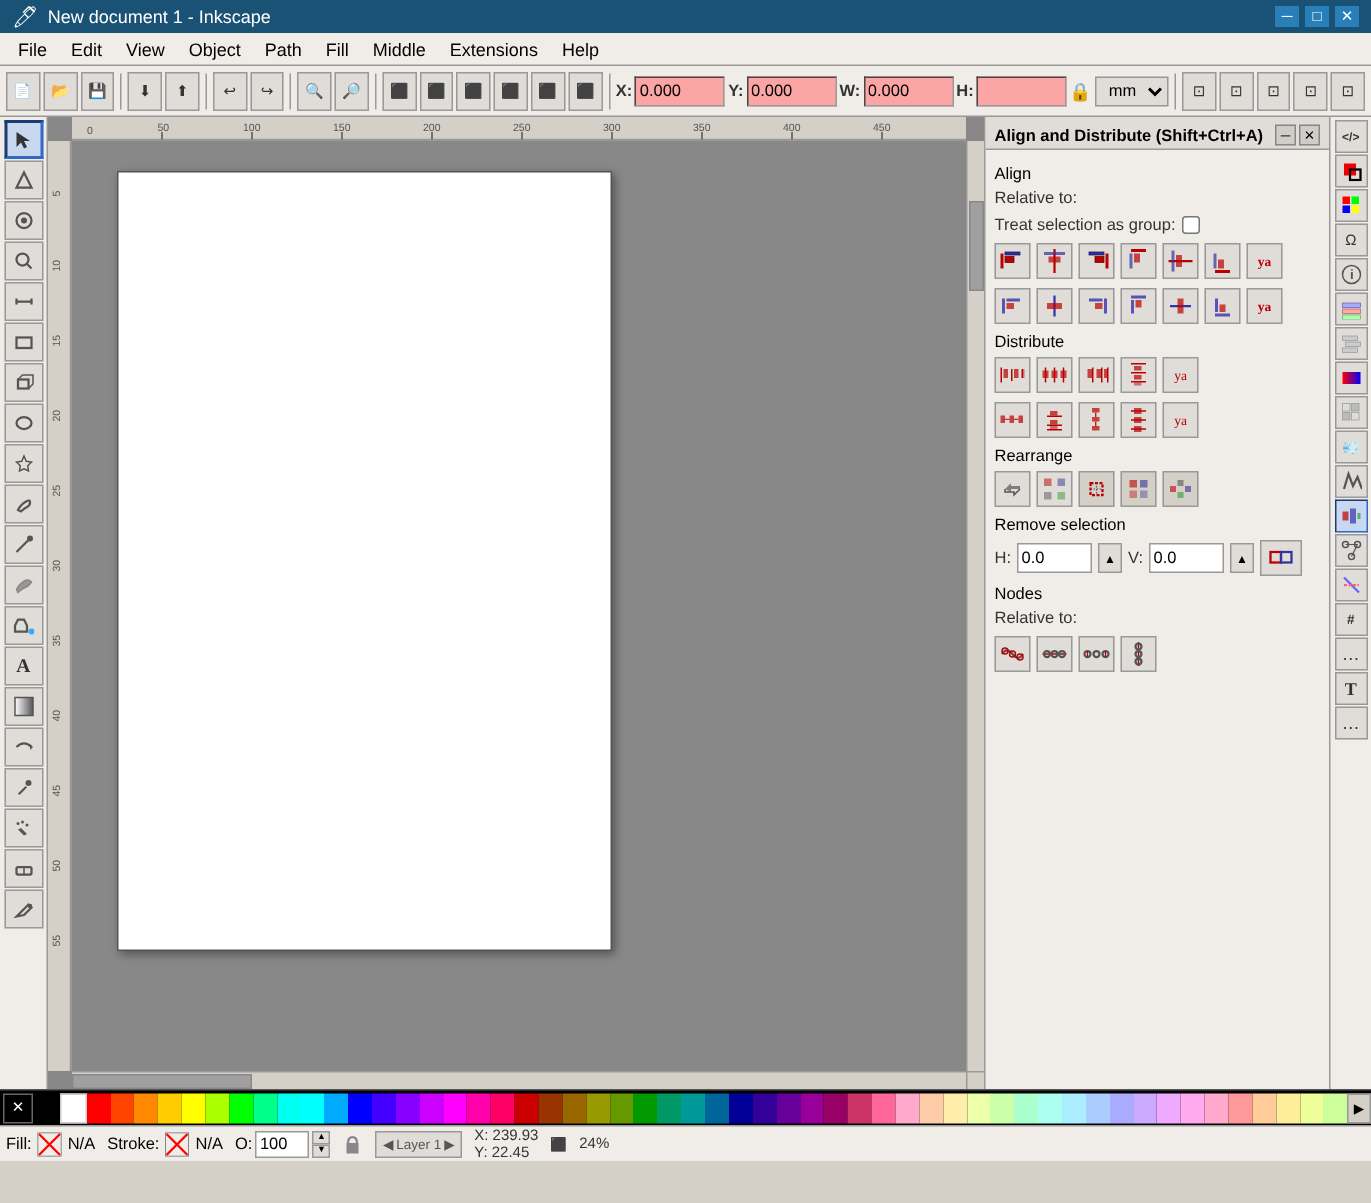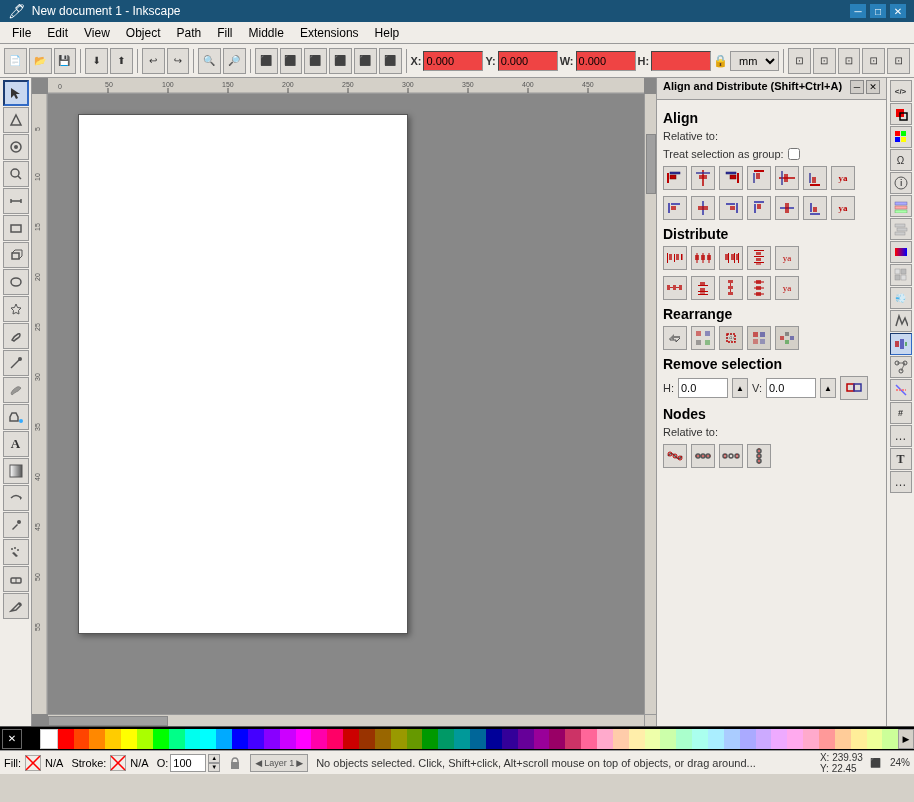--- a/index.html
+++ b/index.html
@@ -13,21 +13,21 @@
 
     
     #menubar { background: #f0ede8; height: 22px; display: flex; align-items: center; padding: 0 4px; border-bottom: 1px solid #999; }
     #menubar .menu-item { padding: 2px 8px; cursor: pointer; font-size: 12px; color: #000; }
 
     
     #toolbar1 { background: #f0ede8; height: 34px; display: flex; align-items: center; padding: 0 4px; border-bottom: 1px solid #999; gap: 2px; }
     .tb-btn { width: 26px; height: 26px; background: #e0ddd8; border: 1px solid #999; display: inline-flex; align-items: center; justify-content: center; cursor: pointer; font-size: 10px; color: #333; }
     .tb-sep { width: 1px; height: 24px; background: #999; margin: 0 2px; }
     .coord-label { color: #333; font-weight: bold; }
-    .coord-input { width: 60px; height: 20px; border: 1px inset #999; background: #ef4444; padding: 0 2px; font-size: 11px; }
+    .coord-input { width: 60px; height: 20px; border: 1px inset #999; background: #fca5a5; padding: 0 2px; font-size: 11px; }
     .coord-unit { background: #e0ddd8; border: 1px solid #999; height: 20px; padding: 0 4px; font-size: 11px; }
 
     
     #main { display: flex; height: calc(802px - 22px - 22px - 34px - 28px - 24px - 24px); }
 
     
     #left-toolbar { width: 32px; background: #f0ede8; border-right: 1px solid #999; display: flex; flex-direction: column; align-items: center; padding: 2px 0; gap: 1px; overflow: hidden; }
     .lt-btn { width: 26px; height: 26px; background: #e0ddd8; border: 1px solid #999; display: flex; align-items: center; justify-content: center; cursor: pointer; font-size: 10px; color: #333; position: relative; }
     .lt-btn.active { background: #c8d8f0; border: 2px inset #316ac5; }
 
@@ -39,26 +39,26 @@
     #page { position: absolute; top: 20px; left: 30px; width: 330px; height: 520px; background: white; border: 1px solid #555; box-shadow: 2px 2px 6px rgba(0,0,0,0.4); }
     #scrollbar-v { position: absolute; right: 0; top: 16px; width: 12px; bottom: 12px; background: #d4d0c8; border-left: 1px solid #999; }
     #scrollbar-h { position: absolute; bottom: 0; left: 16px; right: 12px; height: 12px; background: #d4d0c8; border-top: 1px solid #999; }
     .scroll-thumb { background: #a0a0a0; border: 1px solid #888; }
     #scrollbar-v .scroll-thumb { width: 10px; height: 60px; margin: 0 1px; position: absolute; top: 40px; }
     #scrollbar-h .scroll-thumb { height: 10px; width: 120px; margin: 1px 0; position: absolute; left: 0; }
 
     
     #right-panel { width: 230px; display: flex; flex-direction: column; border-left: 1px solid #999; background: #f0ede8; }
     #align-panel { flex: 1; overflow: hidden; }
-    #align-panel-header { background: #e0ddd8; border-bottom: 1px solid #999; padding: 2px 6px; display: flex; align-items: flex-start; justify-content: space-between; height: 22px; }
+    #align-panel-header { background: #e0ddd8; border-bottom: 1px solid #999; padding: 2px 6px; display: flex; align-items: flex-end; justify-content: space-between; height: 22px; }
     #align-panel-header .panel-title { font-size: 11px; font-weight: bold; color: #000; }
     #align-panel-content { padding: 6px; overflow-y: auto; height: calc(100% - 22px); }
 
     .panel-row { display: flex; align-items: center; margin-bottom: 6px; gap: 4px; flex-wrap: wrap; }
-    .panel-section-label { font-size: 14px; font-weight: bold; color: #000; margin-bottom: 4px; margin-top: 4px; }
+    .panel-section-label { font-size: 11px; font-weight: normal; color: #000; margin-bottom: 4px; margin-top: 4px; }
     .panel-label { font-size: 11px; color: #333; white-space: nowrap; }
     .panel-select { height: 20px; border: 1px solid #999; background: white; font-size: 11px; padding: 0 2px; flex: 1; }
     .panel-checkbox { width: 12px; height: 12px; }
 
     .align-btn { width: 24px; height: 24px; background: #e0ddd8; border: 1px solid #999; display: flex; align-items: center; justify-content: center; cursor: pointer; font-size: 8px; color: #333; }
     .align-btn svg { width: 18px; height: 18px; }
 
     .h-input { width: 50px; height: 20px; border: 1px solid #999; background: white; font-size: 11px; padding: 0 2px; }
 
     
@@ -837,20 +837,19 @@
     <svg width="14" height="14">
         <rect x="3" y="6" width="8" height="7" fill="#888"></rect>
         <path d="M4 6 Q4 2 7 2 Q10 2 10 6" fill="none" stroke="#888" stroke-width="1.5"></path>
       </svg>
   </div>
   <div id="layer-selector">
     <span style="font-size:9px;color:#555;">◀</span>
     <span style="font-size:9px;color:#555;">Layer 1</span>
     <span style="font-size:9px;color:#555;">▶</span>
   </div>
-  <span id="status-msg">No objects selected. Click, Shift+click, Alt+scroll mouse on top of objects, or drag around...</span>
   <div style="display:flex;flex-direction:column;font-size:10px;color:#333;">
     <span>X: 239.93</span>
     <span>Y: 22.45</span>
   </div>
   <span style="font-size:9px;color:#555;">⬛</span>
   <span style="font-size:10px;color:#333;">24%</span>
 </div>
 
 </body></html>

